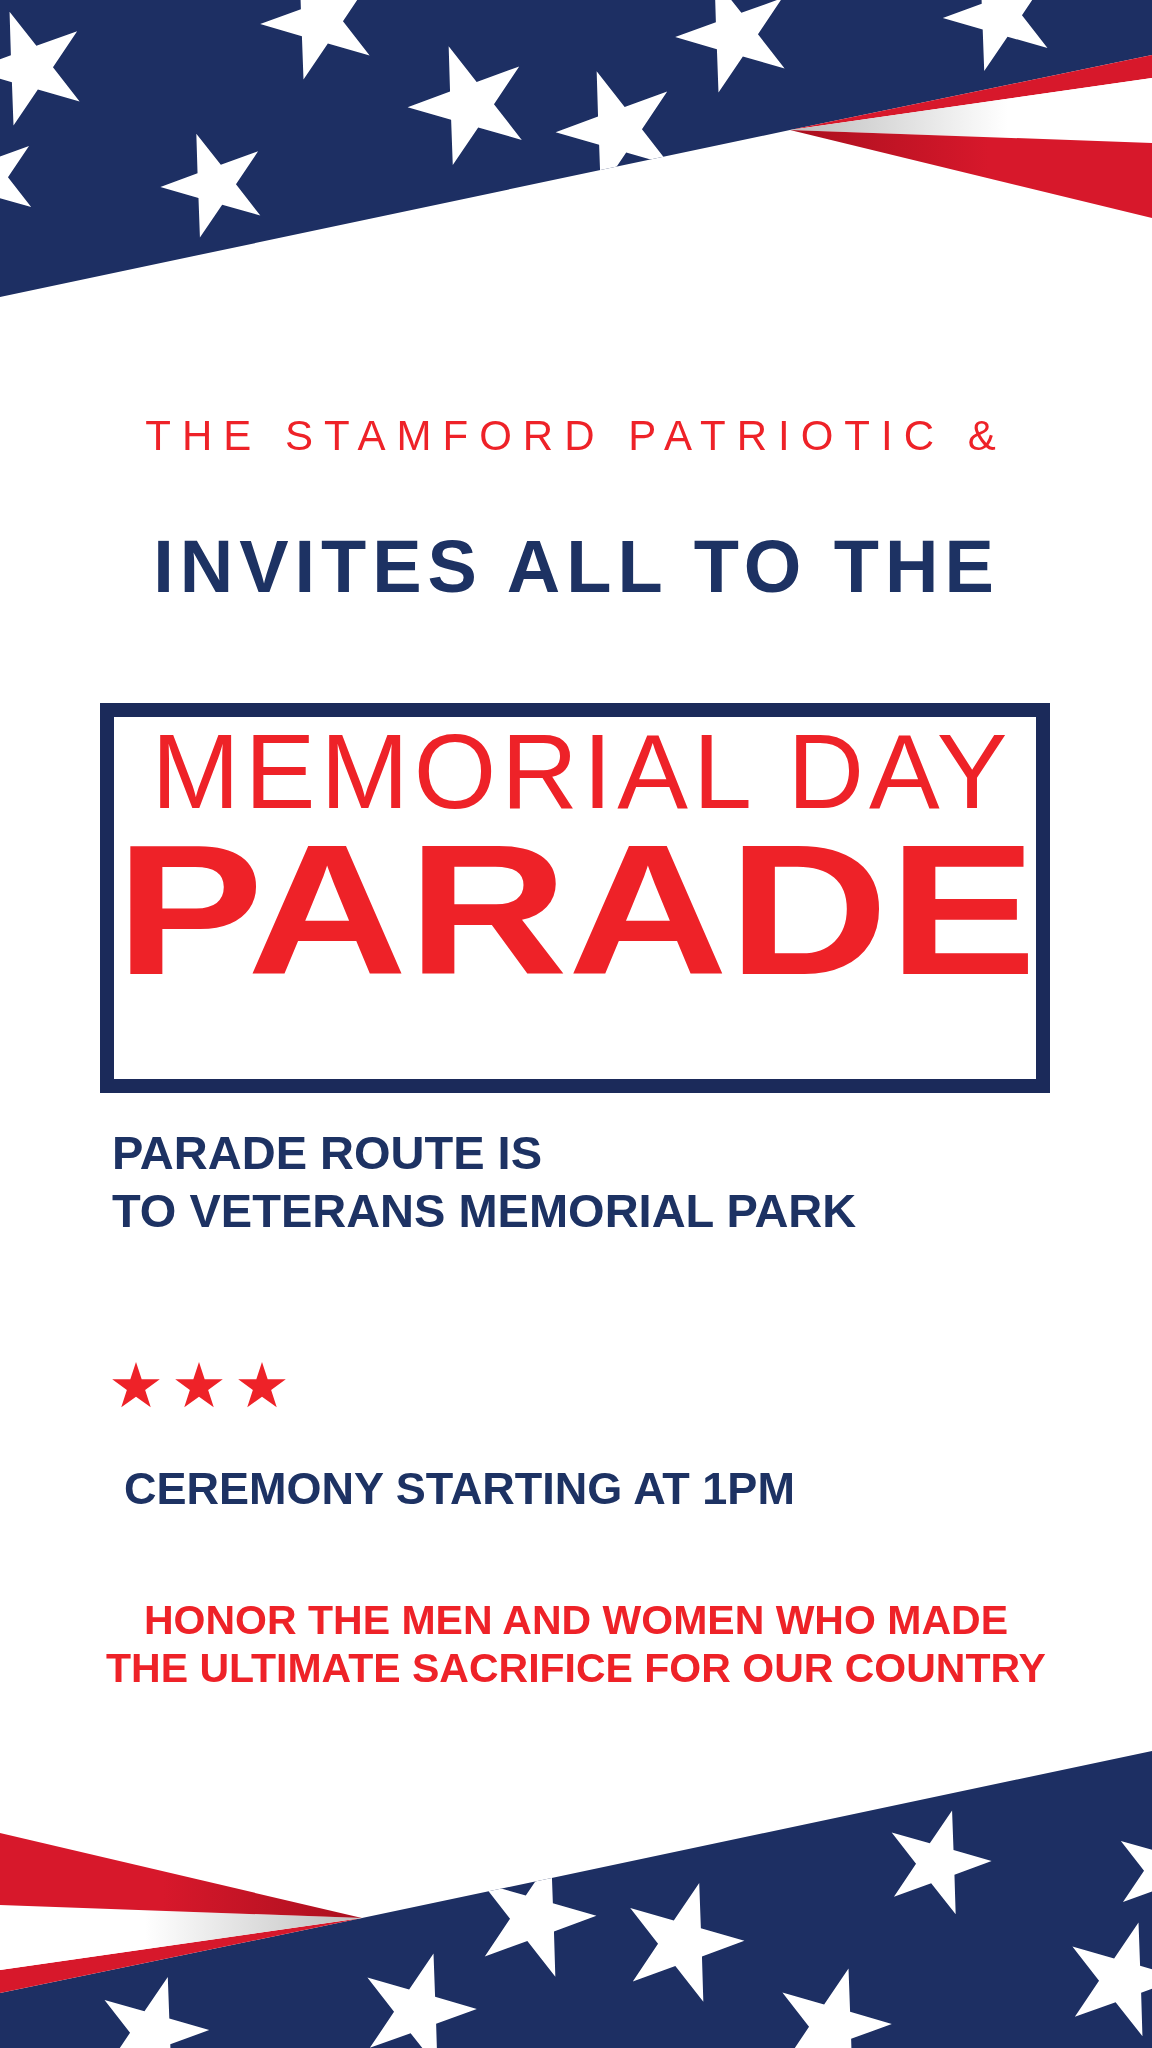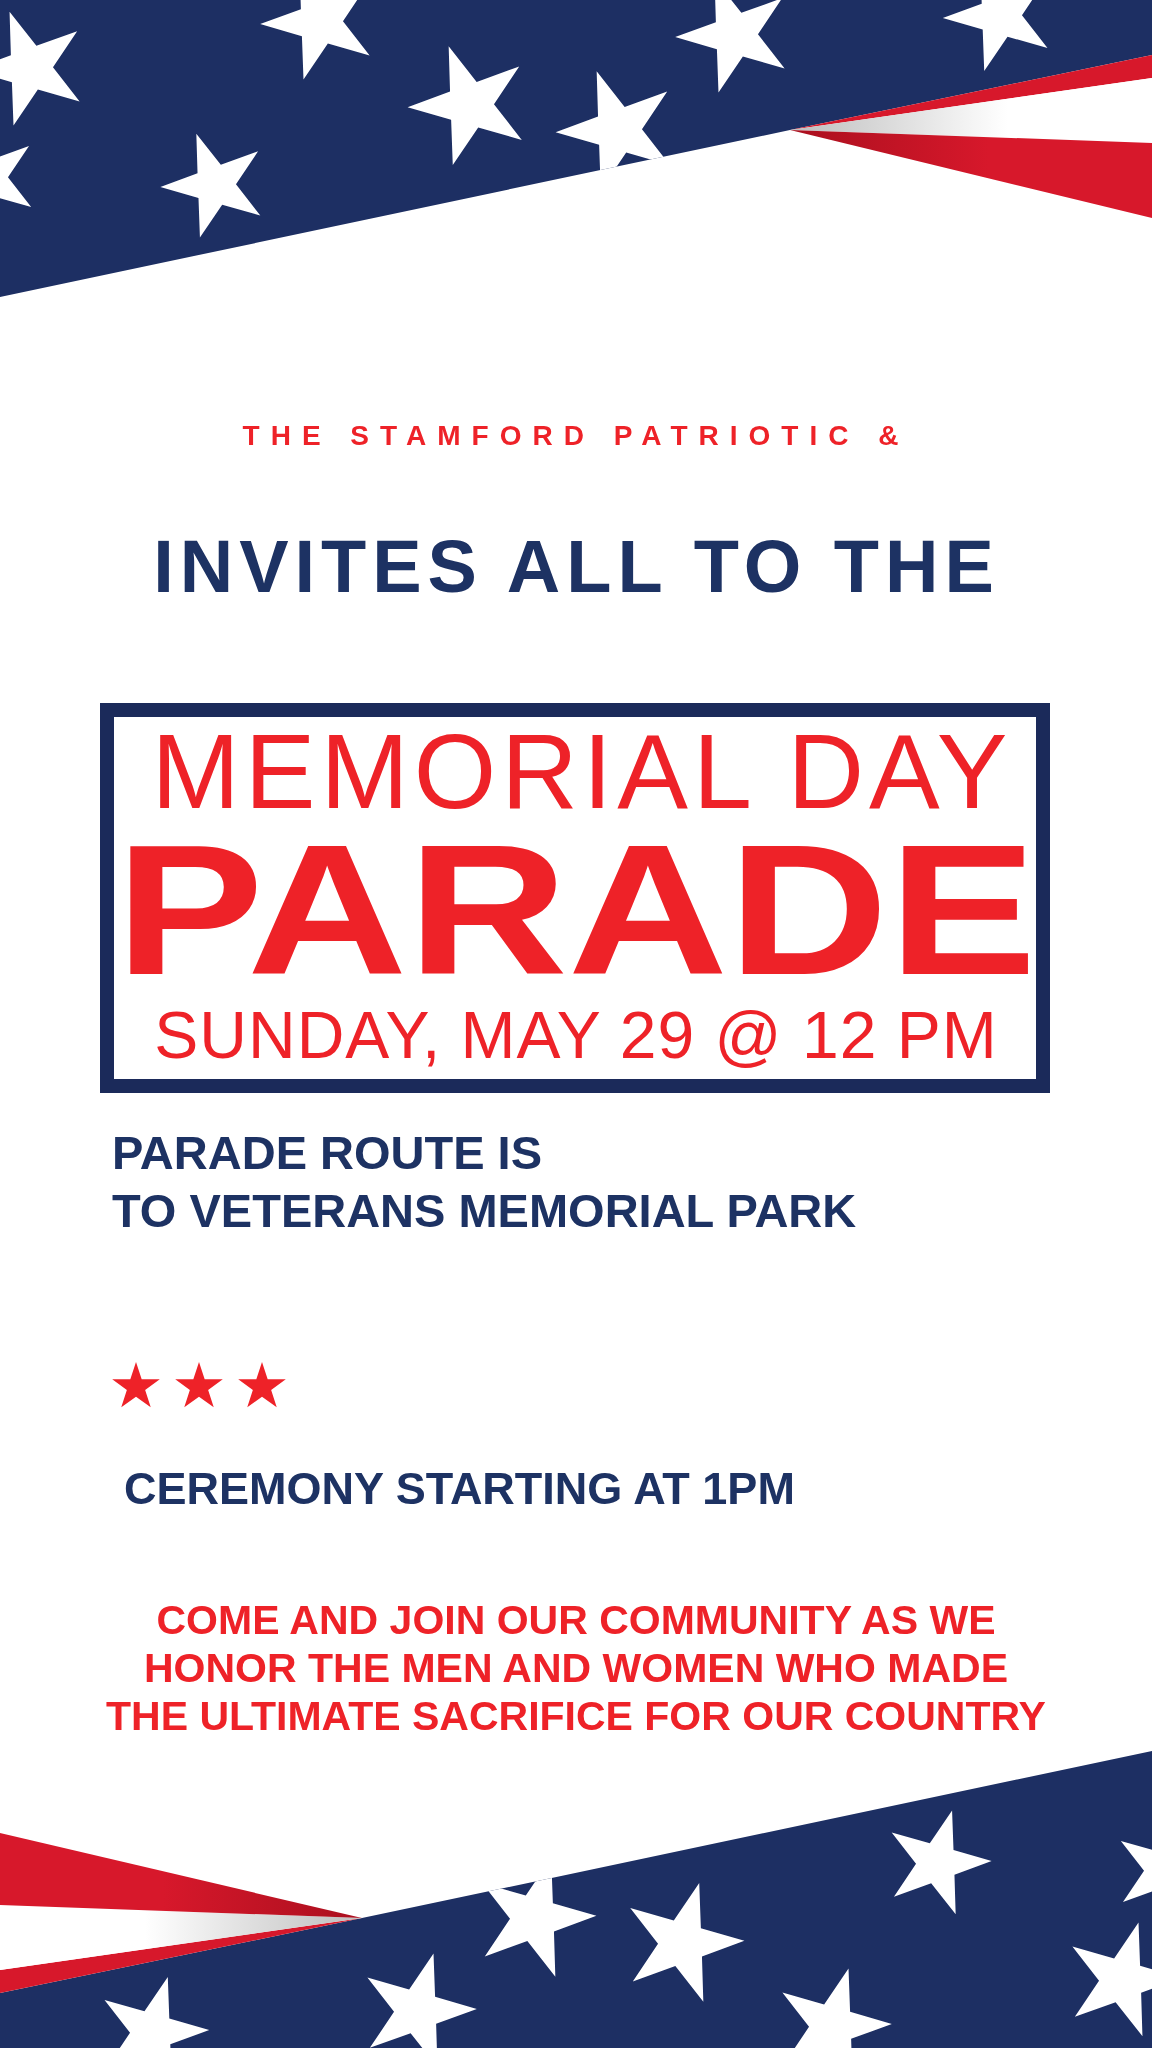--- a/index.html
+++ b/index.html
@@ -22,21 +22,21 @@
   .flag{position:absolute;left:0;width:1152px;height:305px;display:block;}
   .flag.top{top:0;}
   .flag.bottom{top:1743px;}
   .fill-navy{fill:var(--flag-navy);}
   .fill-red{fill:var(--stripe-red);}
   .star-white{fill:#ffffff;}
 
   .organizer{
     position:absolute;top:406px;left:0;right:0;
     text-align:center;color:var(--text-red);
-    font-size:28px;font-weight:bold;letter-spacing:11px;line-height:59px;
+    font-size:42px;font-weight:normal;letter-spacing:11px;line-height:59px;
   }
   .invite{
     position:absolute;top:527px;left:1px;right:0;
     text-align:center;color:var(--text-navy);
     font-size:74px;font-weight:bold;letter-spacing:6px;line-height:80px;
   }
   .title-box{
     position:absolute;left:100px;top:703px;width:950px;height:390px;
     box-sizing:border-box;border:14px solid var(--box-border-navy);
     background:transparent;
@@ -120,21 +120,20 @@
 
   <div class="organizer">
     <div>THE STAMFORD PATRIOTIC &amp;</div>
   </div>
 
   <div class="invite">INVITES ALL TO THE</div>
 
   <div class="title-box"></div>
   <div class="memorial">MEMORIAL DAY</div>
   <div class="parade">PARADE</div>
-  <div class="datetime">SUNDAY, MAY 29 @ 12 PM</div>
 
   <div class="route">
     <div>PARADE ROUTE IS</div>
     <div>TO VETERANS MEMORIAL PARK</div>
   </div>
 
   <div class="star-row">
     <svg width="54" height="52" viewBox="-28 -27 56 54" aria-hidden="true">
       <path class="bullet-star" d="M0,-26 L5.9,-8.1 L24.7,-8 L9.5,3.1 L15.3,21 L0,10 L-15.3,21 L-9.5,3.1 L-24.7,-8 L-5.9,-8.1 Z"></path>
     </svg>
@@ -142,21 +141,20 @@
       <path class="bullet-star" d="M0,-26 L5.9,-8.1 L24.7,-8 L9.5,3.1 L15.3,21 L0,10 L-15.3,21 L-9.5,3.1 L-24.7,-8 L-5.9,-8.1 Z"></path>
     </svg>
     <svg width="54" height="52" viewBox="-28 -27 56 54" aria-hidden="true">
       <path class="bullet-star" d="M0,-26 L5.9,-8.1 L24.7,-8 L9.5,3.1 L15.3,21 L0,10 L-15.3,21 L-9.5,3.1 L-24.7,-8 L-5.9,-8.1 Z"></path>
     </svg>
   </div>
 
   <div class="ceremony">CEREMONY STARTING AT 1PM</div>
 
   <div class="closing">
-    <div>COME AND JOIN OUR COMMUNITY AS WE</div>
     <div>HONOR THE MEN AND WOMEN WHO MADE</div>
     <div>THE ULTIMATE SACRIFICE FOR OUR COUNTRY</div>
   </div>
 
   <svg class="flag bottom" viewBox="0 0 1152 305" aria-hidden="true">
     <defs>
       <path id="starB" class="star-white" d="M0,-52 L11.8,-16.2 L49.5,-16.1 L19,6.2 L30.6,42.1 L0,20 L-30.6,42.1 L-19,6.2 L-49.5,-16.1 L-11.8,-16.2 Z"></path>
       <clipPath id="clipBlueB">
         <polygon points="1152,305 0,305 0,250 362,175 1152,8"></polygon>
       </clipPath>

